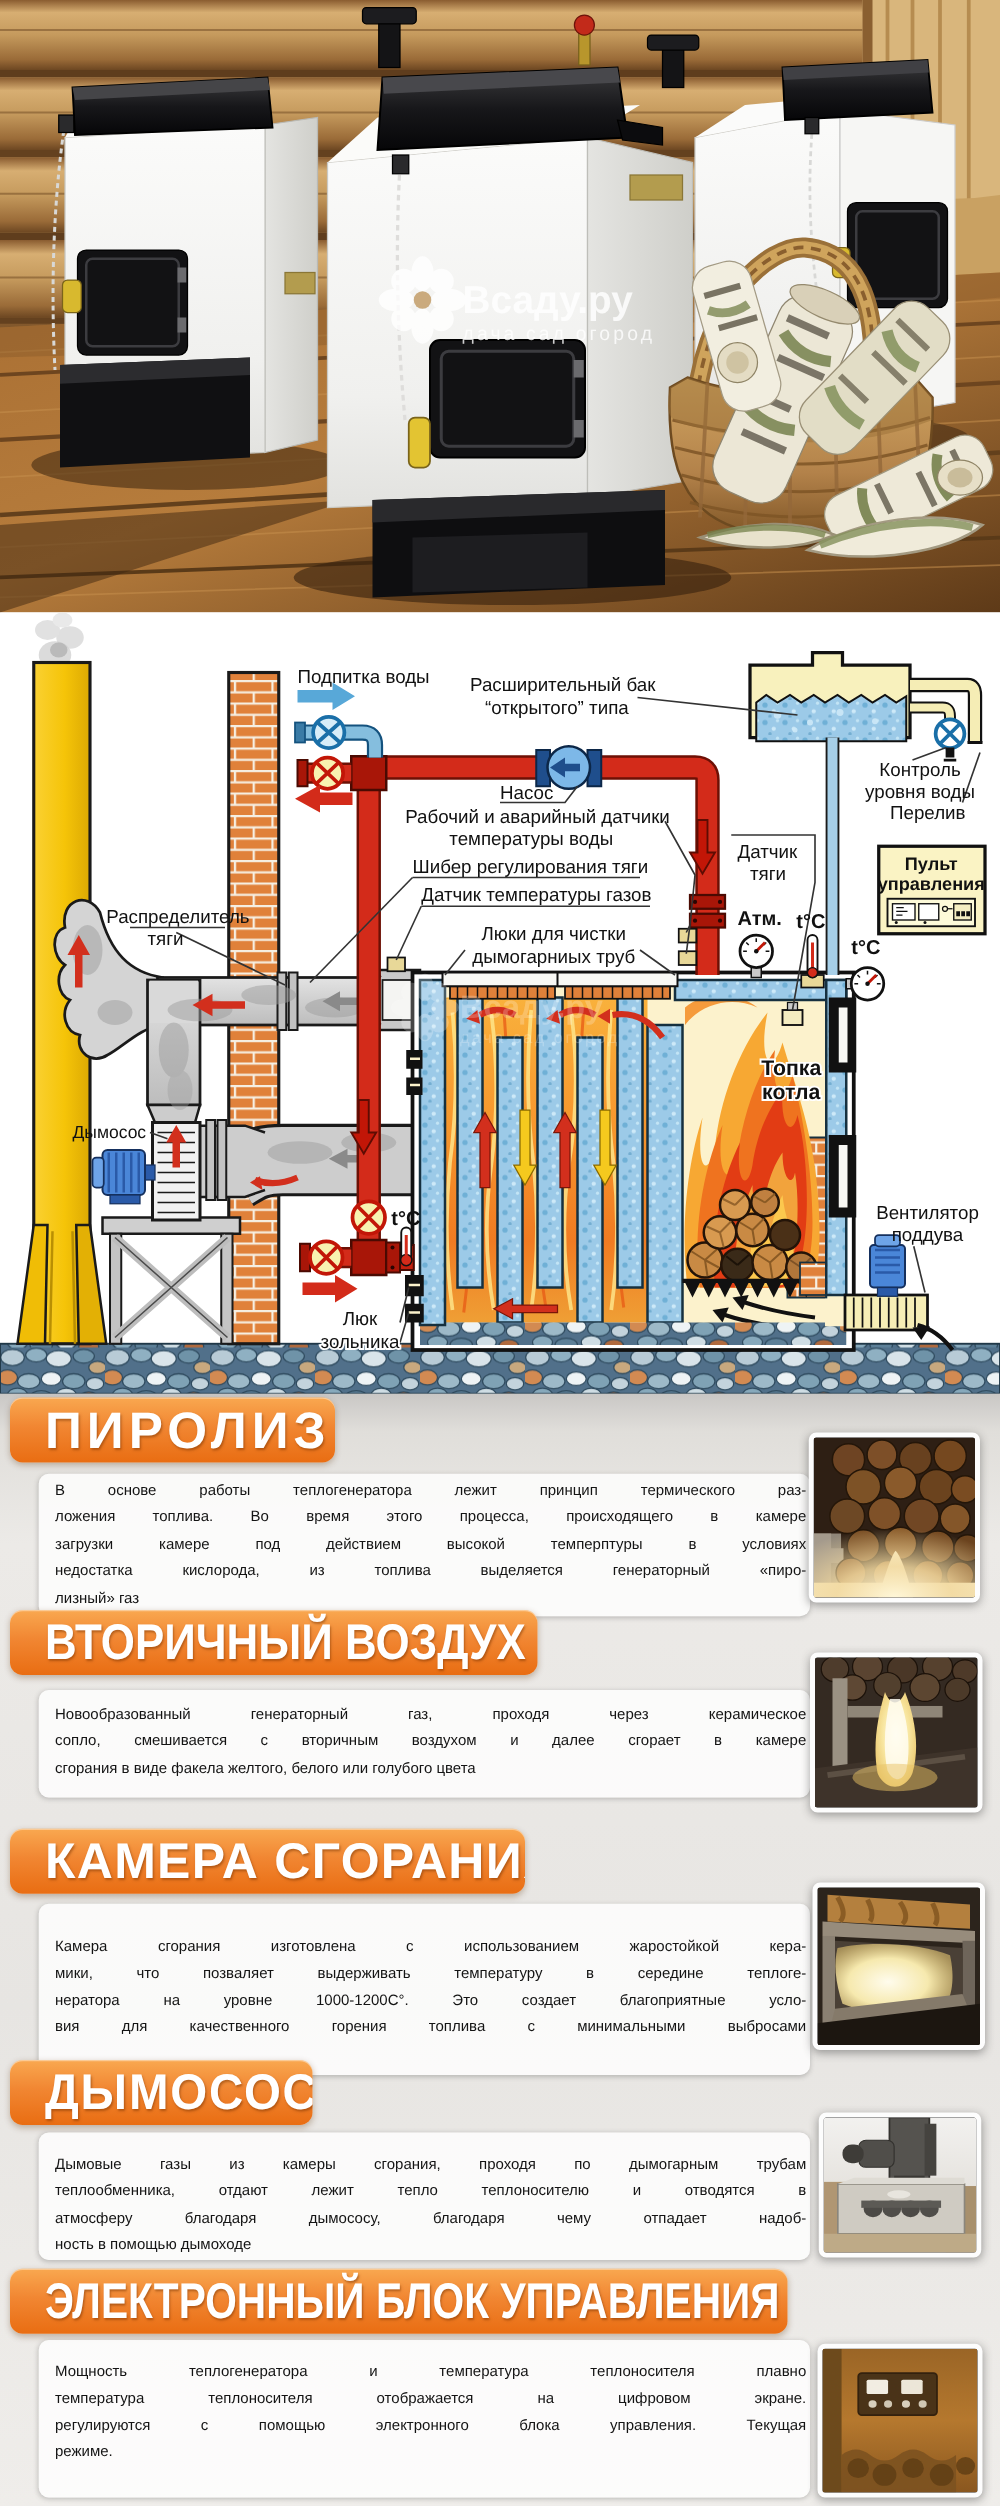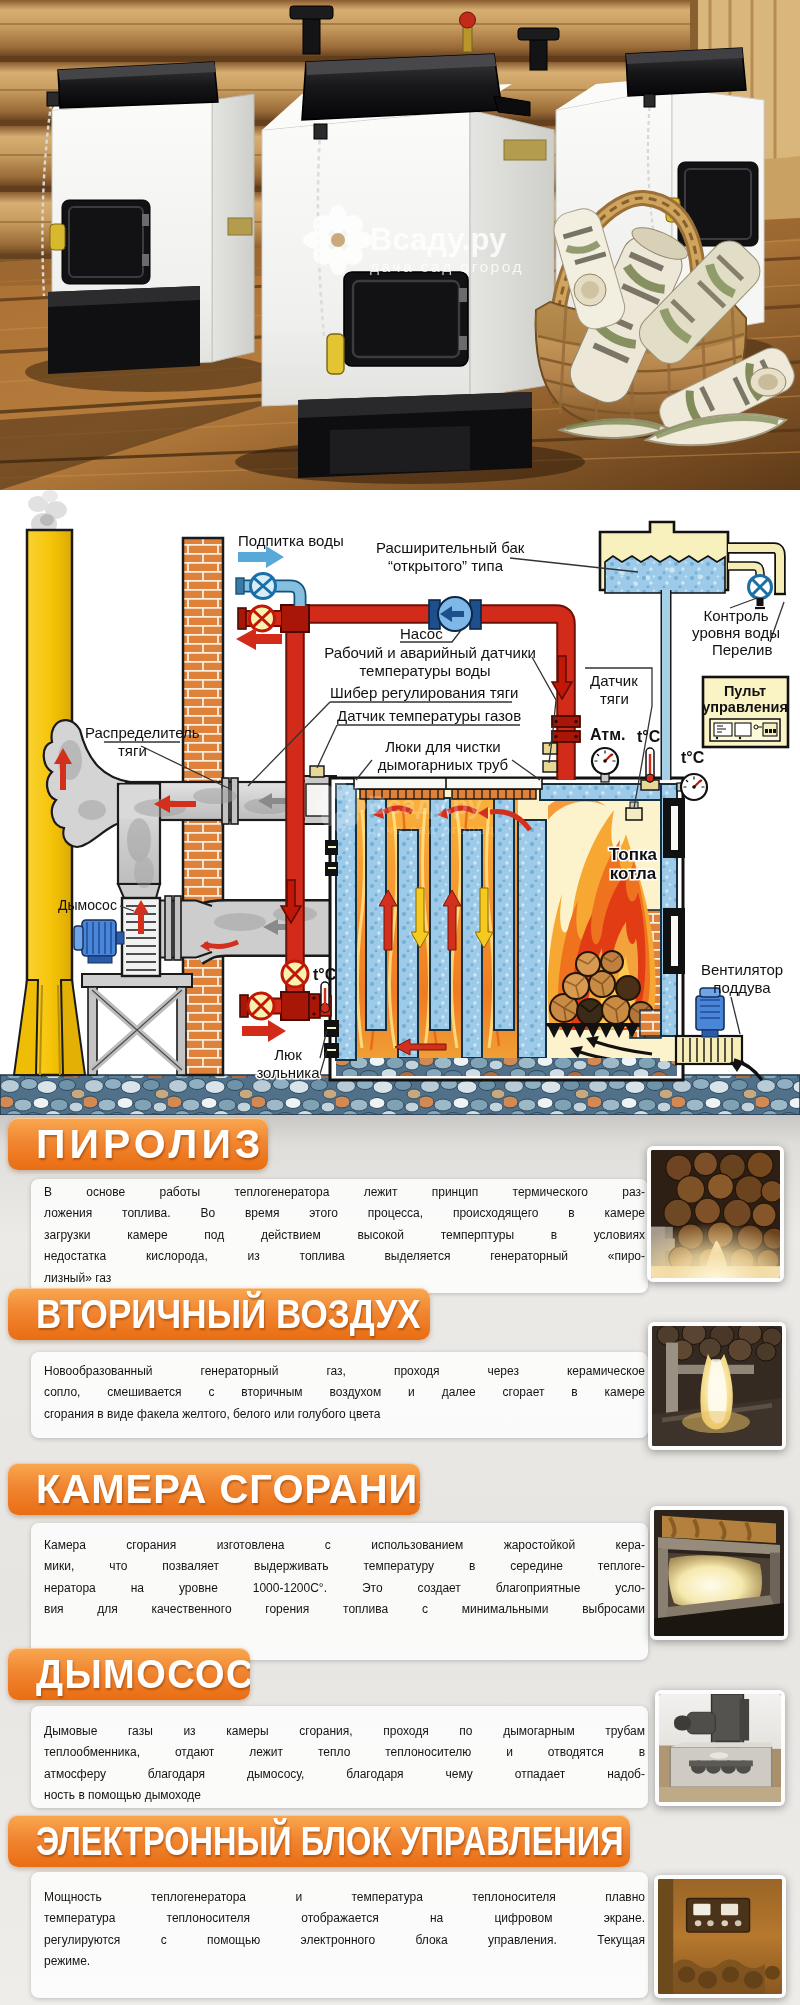--- a/index.html
+++ b/index.html
@@ -880,21 +880,21 @@
 <path d="M60 36 C56 56 54 78 58 98 C62 108 70 108 73 98 C77 78 74 54 68 36 Z" fill="#fffdf2" opacity=".85"></path>
 <ellipse cx="64" cy="104" rx="34" ry="12" fill="#e8c264" opacity=".5"></ellipse>
 </svg>
         </div>
  </section>
 
  <section class="info-section">
   <div class="banner b3" style="top:348px;width:412px">
    <span class="banner-text">КАМЕРА СГОРАНИЯ</span>
   </div>
-  <div class="panel" style="top:408px;height:137px;padding-top:12px">
+  <div class="panel" style="top:408px;height:137px;padding-top:24px">
     <div class="pline">Камера сгорания изготовлена с использованием жаростойкой кера-</div>
     <div class="pline">мики, что позваляет выдерживать температуру в середине теплоге-</div>
     <div class="pline">нератора на уровне 1000-1200С°. Это создает благоприятные усло-</div>
     <div class="pline">вия для качественного горения топлива с минимальными выбросами</div>
   </div>
   <div class="thumb" style="top:391px;height:134px;left:650px;width:138px">
           <svg width="100%" height="100%" viewBox="0 0 130 130" preserveAspectRatio="none">
 <defs>
               <radialGradient id="fl3" cx=".45" cy=".55" r=".62">
  <stop offset="0" stop-color="#fffced"></stop>

